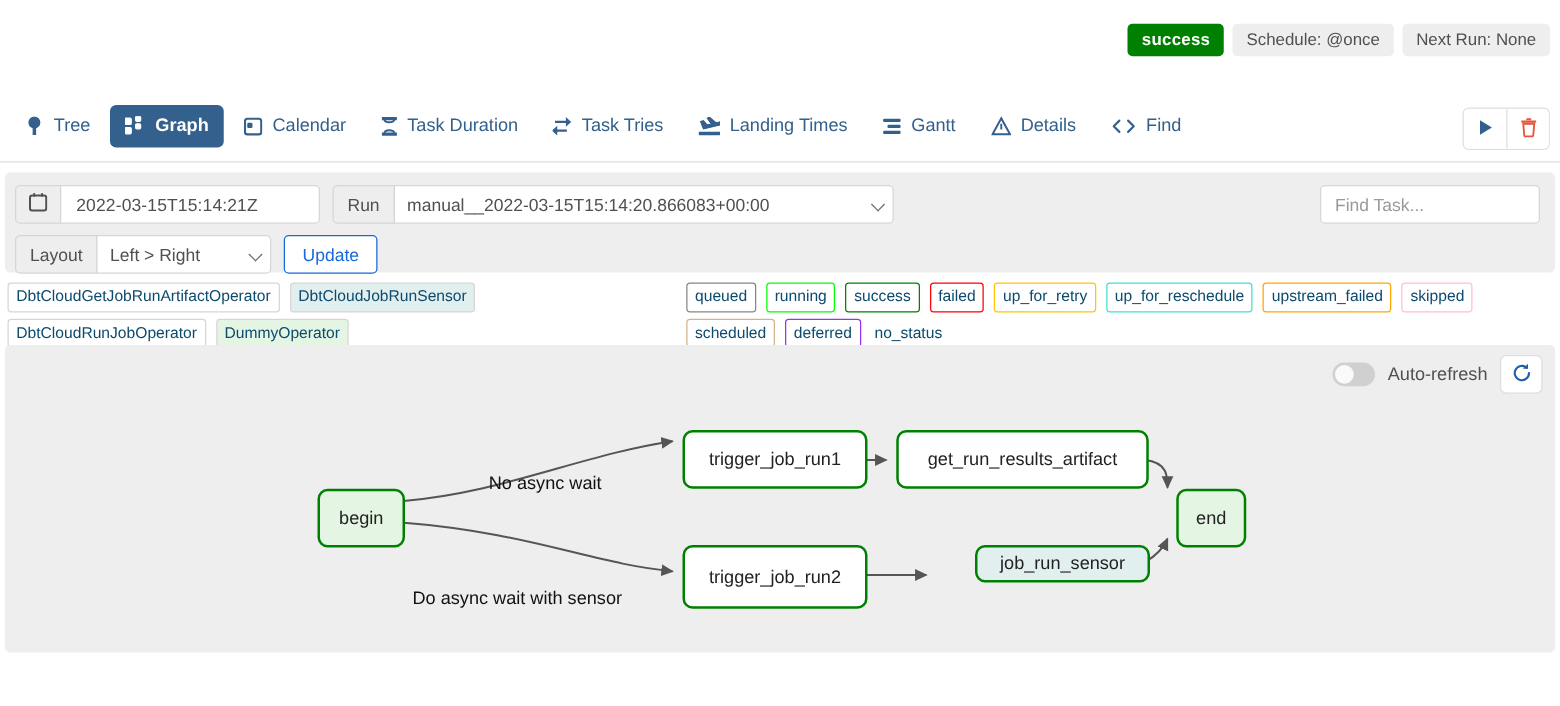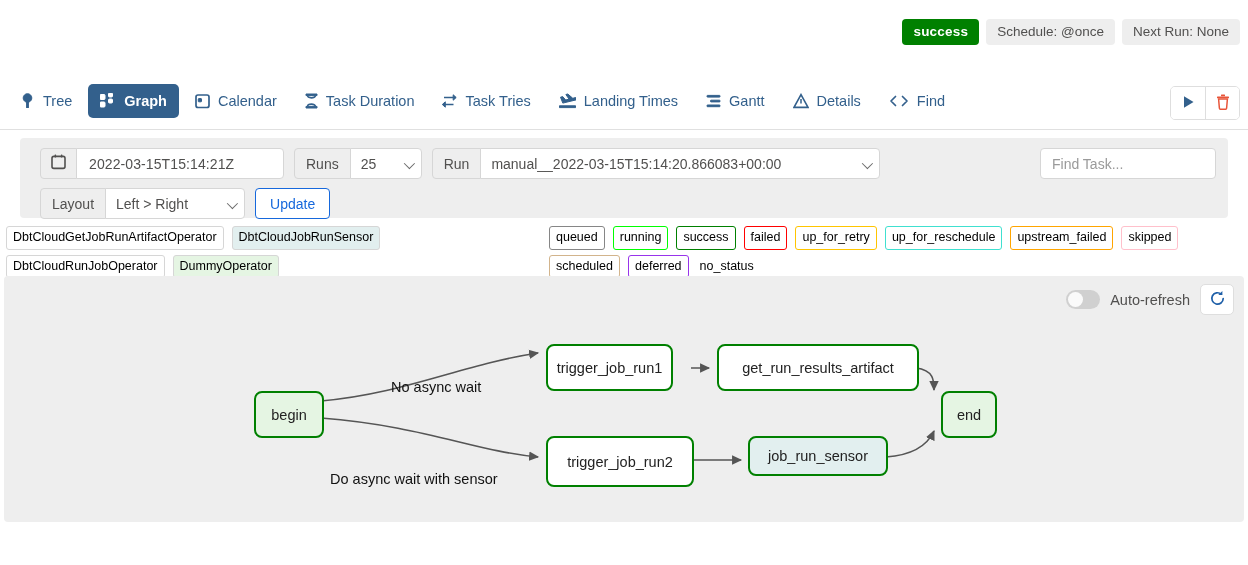--- a/index.html
+++ b/index.html
@@ -111,24 +111,24 @@
     background: #fff;
     border: none;
     display: flex; align-items: center; justify-content: center;
     cursor: pointer;
     padding: 0;
   }
   .tab-actions button + button { border-left: 1px solid #dedede; }
 
   
   .toolbar {
-    margin: 8px 20px 0;
+    margin: 8px 4px 0;
     background: #eeeeee;
     border-radius: 4px;
-    padding: 10px 20px 12px;
+    padding: 10px 8px 12px;
     position: relative;
     height: 80px;
   }
   .tb-row { display: flex; align-items: center; gap: 0; }
   .tb-row + .tb-row { margin-top: 9px; }
 
   .ctl {
     height: 31px;
     font-size: 14px;
     font-family: "Liberation Sans", sans-serif;
@@ -213,21 +213,21 @@
   .legend-ops { left: 2px; top: 0; width: 530px; }
   .legend-states { left: 545px; top: 0; width: 700px; }
 
   .chip {
     font-size: 12.5px;
     line-height: 1;
     padding: 4px 6px 5px;
     border: 1.5px solid #d6d6d6;
     border-radius: 3px;
     background: #fff;
-    color: #000000;
+    color: #0c4a6e;
     white-space: nowrap;
   }
   .chip.plain { border-color: transparent; background: transparent; padding-left: 2px; }
 
   
   .graph-panel {
     position: relative;
     margin: 4px 4px 0;
     height: 246px;
     background: #eeeeee;
@@ -426,24 +426,20 @@
           <svg width="15" height="16" viewBox="0 0 15 16">
               <rect x="1" y="2.4" width="13" height="12" rx="1.8" fill="none" stroke="#51504f" stroke-width="1.6"></rect>
               <rect x="3.6" y="0.4" width="1.5" height="3" rx=".5" fill="#51504f"></rect>
               <rect x="9.9" y="0.4" width="1.5" height="3" rx=".5" fill="#51504f"></rect>
             </svg>
         </span>
       </div>
       <div class="ctl date-input">2022-03-15T15:14:21Z</div>
     </div>
 
-    <div class="ctl-group" style="margin-left:10px">
-      <div class="ctl ctl-addon">Runs</div>
-      <div class="ctl sel runs-sel">25</div>
-    </div>
 
     <div class="ctl-group" style="margin-left:10px">
       <div class="ctl ctl-addon">Run</div>
       <div class="ctl sel run-sel">manual__2022-03-15T15:14:20.866083+00:00</div>
     </div>
   </div>
 
   <div class="tb-row">
     <div class="ctl-group">
       <div class="ctl ctl-addon">Layout</div>
@@ -506,33 +502,33 @@
       <path d="M317,142 C420,150 470,175 534,181"></path>
       <path d="M688,184 L737,184"></path>
       <path d="M882,181 C910,179 924,168 930,155"></path>
     </g>
   </svg>
 
   <div class="node-box dummy" style="left:250px; top:115px; width:70px; height:47px;">
     <span>begin</span>
   </div>
 
-  <div class="node-box" style="left:542px; top:68px; width:127px; height:47px;">
+  <div class="node-box" style="left:542px; top:68px; width:148px; height:47px;">
     <span>trigger_job_run1</span>
   </div>
 
   <div class="node-box" style="left:713px; top:68px; width:202px; height:47px;">
     <span>get_run_results_artifact</span>
   </div>
 
   <div class="node-box" style="left:542px; top:160px; width:148px; height:51px;">
     <span>trigger_job_run2</span>
   </div>
 
-  <div class="node-box sensor" style="left:744px; top:160px; width:140px; height:40px;">
+  <div class="node-box sensor" style="left:776px; top:160px; width:140px; height:30px;">
     <span>job_run_sensor</span>
   </div>
 
   <div class="node-box dummy" style="left:937px; top:115px; width:56px; height:47px;">
     <span>end</span>
   </div>
 
   <div class="edge-label" style="left:387px; top:103px;">No async wait</div>
   <div class="edge-label" style="left:326px; top:195px;">Do async wait with sensor</div>
 

